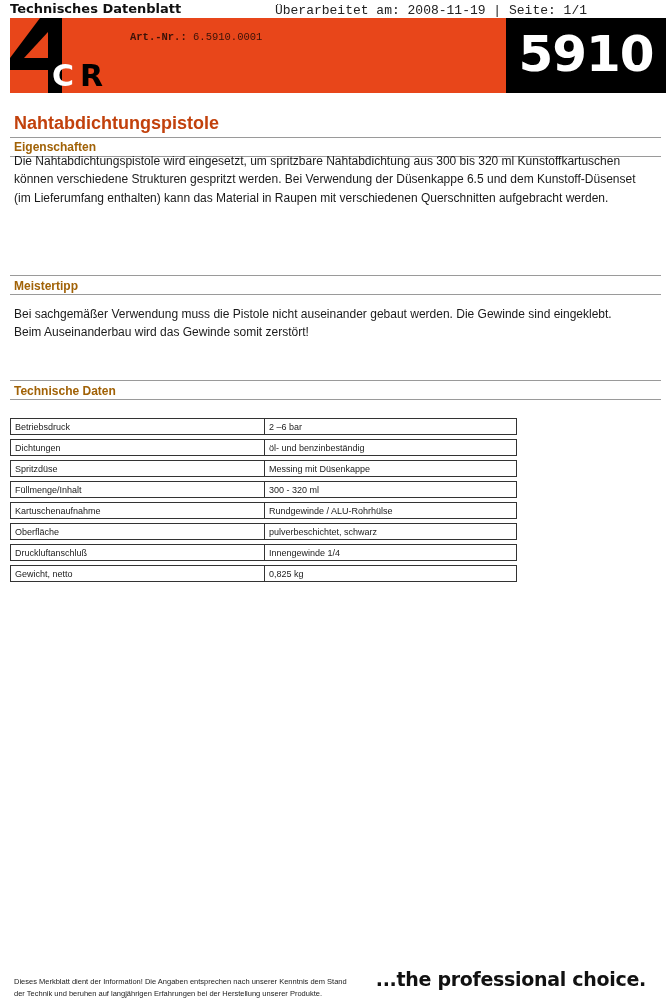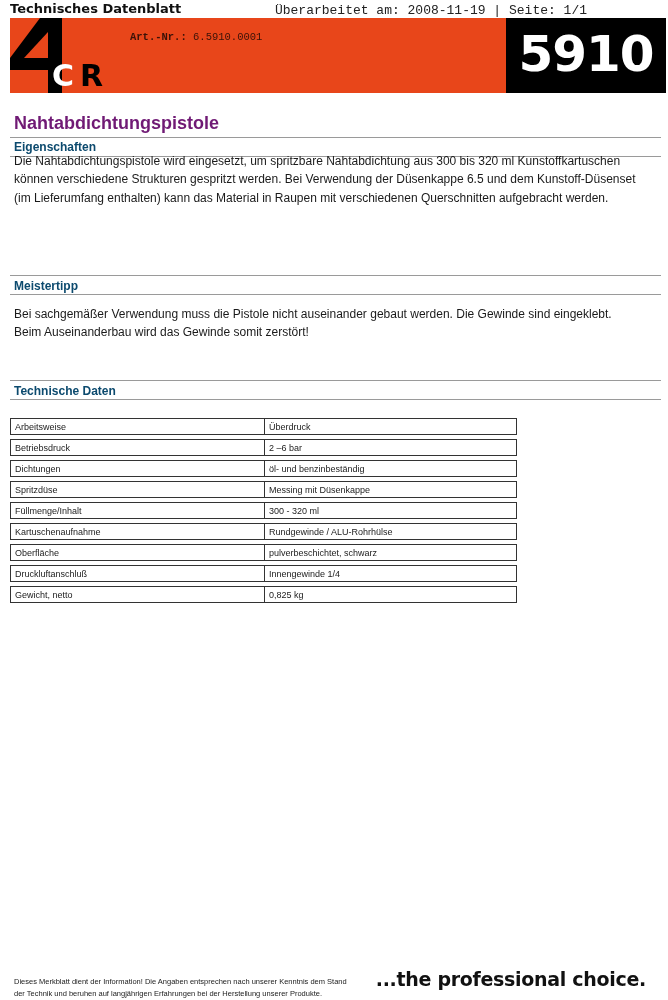--- a/index.html
+++ b/index.html
@@ -9,23 +9,23 @@
   .doc-title { position: absolute; left: 10px; top: 1px; font-family: "DejaVu Sans", sans-serif; font-weight: bold; font-size: 13px; color: #111; }
   .revision { position: absolute; right: 6px; top: 3px; font-family: Liberation Mono, monospace; font-size: 13px; color: #222; }
 
   .banner { position: absolute; left: 10px; top: 18px; width: 656px; height: 75px; background: #e8461a; }
   .logo { position: absolute; left: 0; top: 0; width: 110px; height: 75px; }
   .artnr { position: absolute; left: 120px; top: 13px; font-family: Liberation Mono, monospace; font-size: 10.5px; color: #3a1208; }
   .artnr .lbl { font-weight: bold; }
   .artbox { position: absolute; right: 0; top: 0; width: 144px; height: 75px; background: #000; padding-left: 16px; }
   .artbox span { position: absolute; left: 0; right: 0; top: 6px; text-align: center; font-family: "DejaVu Sans", sans-serif; font-weight: bold; font-size: 50px; color: #fff; letter-spacing: -1px; line-height: 60px; }
 
-  .product-title { position: absolute; left: 14px; top: 113px; font-size: 18px; font-weight: bold; color: #701a75; }
+  .product-title { position: absolute; left: 14px; top: 113px; font-size: 18px; font-weight: bold; color: #c2410c; }
   .rule { position: absolute; left: 10px; width: 651px; height: 1px; background: #9a9a9a; }
-  .section-title { position: absolute; left: 14px; font-size: 12px; font-weight: bold; color: #0c4a6e; }
+  .section-title { position: absolute; left: 14px; font-size: 12px; font-weight: bold; color: #a16207; }
   .para { position: absolute; left: 14px; width: 640px; font-size: 12px; line-height: 18.3px; color: #1a1a1a; }
   .para p { margin: 0; }
 
   .spec-table { position: absolute; left: 10px; top: 414px; border-collapse: separate; border-spacing: 0 4px; }
   .spec-table td { border: 1px solid #333; height: 17px; font-size: 9px; color: #222; padding: 0 4px; box-sizing: border-box; }
   .spec-table td.k { width: 254px; border-right: none; }
   .spec-table td.v { width: 253px; }
 
   .footer-note { position: absolute; left: 14px; top: 976px; font-size: 7.5px; line-height: 12px; color: #222; width: 360px; }
   .footer-note p { margin: 0; }
@@ -75,24 +75,20 @@
   <p>Beim Auseinanderbau wird das Gewinde somit zerstört!</p>
 </div>
 
 <div class="rule" style="top:380px"></div>
 <div class="section-title" style="top:384px">Technische Daten</div>
 <div class="rule" style="top:399px"></div>
 
 <table class="spec-table">
   <tbody>
     <tr>
-        <td class="k">Arbeitsweise</td>
-        <td class="v">Überdruck</td>
-      </tr>
-    <tr>
         <td class="k">Betriebsdruck</td>
         <td class="v">2 –6 bar</td>
       </tr>
     <tr>
         <td class="k">Dichtungen</td>
         <td class="v">öl- und benzinbeständig</td>
       </tr>
     <tr>
         <td class="k">Spritzdüse</td>
         <td class="v">Messing mit Düsenkappe</td>

